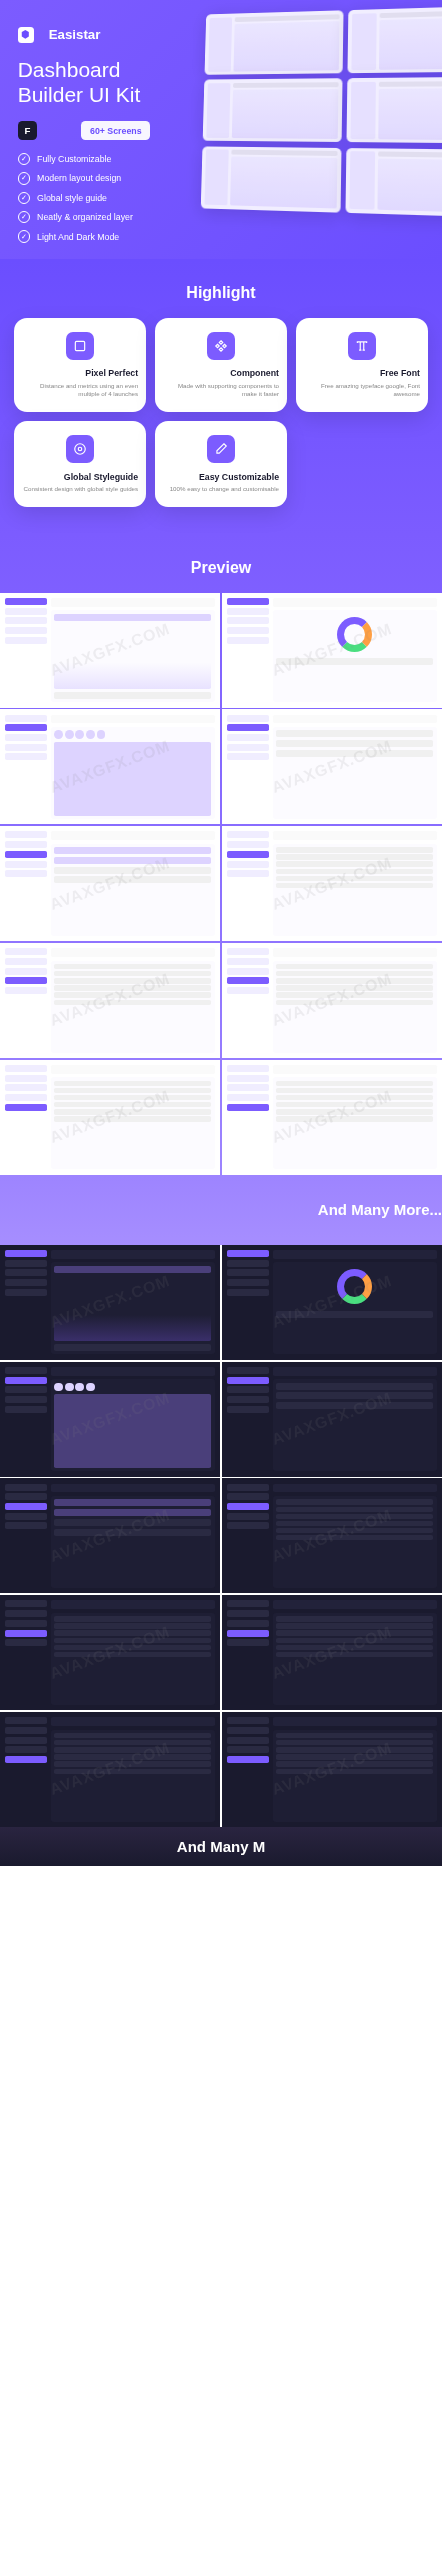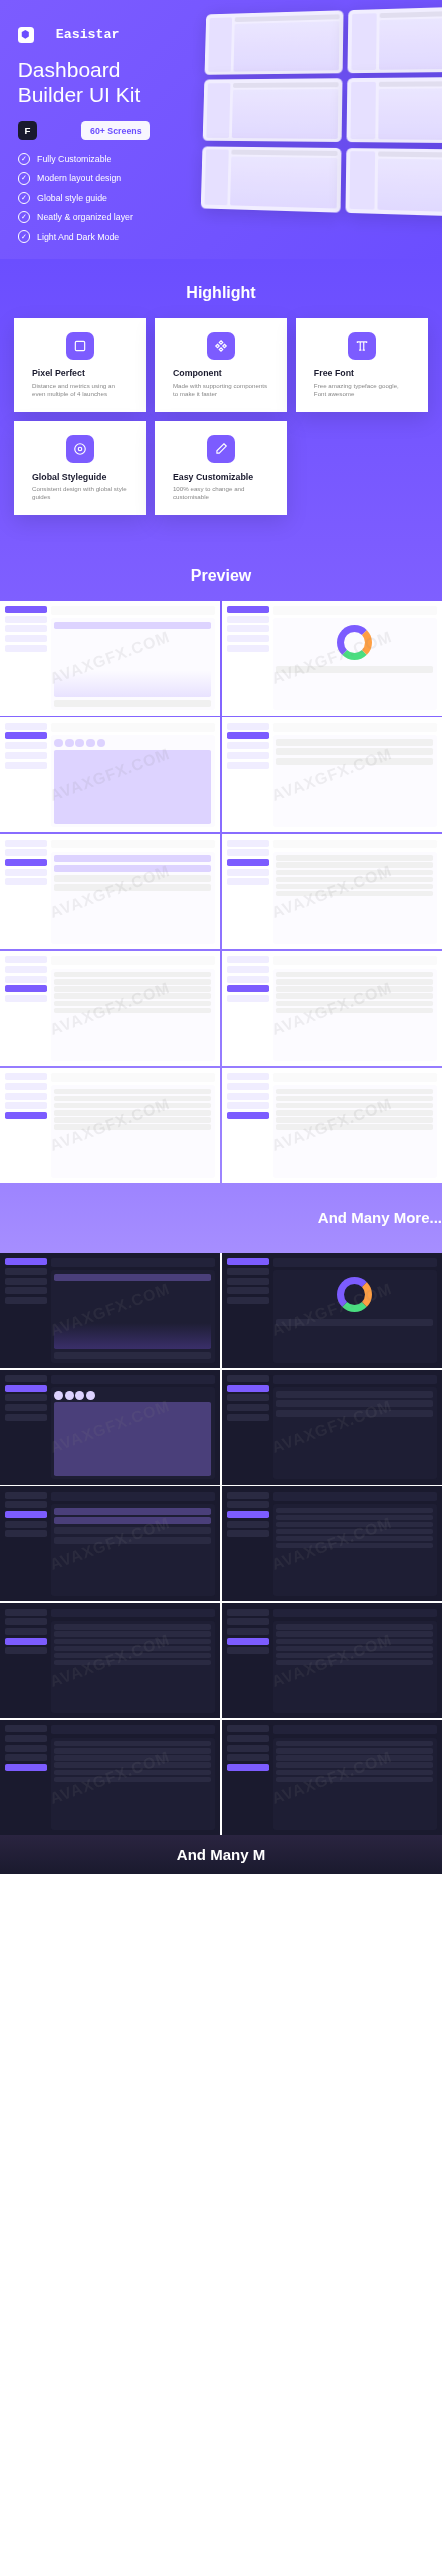--- a/index.html
+++ b/index.html
@@ -1,18 +1,18 @@
 <!DOCTYPE html>
 <html style="font-size:14px"><head>
 <meta charset="utf-8">
 <style>
 *{margin:0;padding:0;box-sizing:border-box;}
 body{font-family:-apple-system,BlinkMacSystemFont,'Segoe UI',sans-serif;background:#fff;width:442px;}
 .hero{background:linear-gradient(135deg,#7c5cff 0%,#6b4eff 100%);padding:26.5px 17.7px 8.8px;position:relative;overflow:hidden;}
-.brand{display:flex;align-items:center;gap:22px;margin-bottom:14px;font-family:Liberation Mono, monospace;}
+.brand{display:flex;align-items:center;gap:15px;margin-bottom:14px;}
 .brand-logo{width:16px;height:16px;background:#fff;border-radius:3.5px;display:flex;align-items:center;justify-content:center;}
 .brand-logo svg{width:10.6px;height:10.6px;}
 .brand-name{color:#fff;font-weight:600;font-size:13.3px;}
 .hero-title{color:#fff;font-size:21px;font-weight:400;line-height:1.2;margin-bottom:14px;}
 .badges{display:flex;gap:7px;margin-bottom:12.4px;}
 .badge{background:rgba(255,255,255,0.95);color:#6b4eff;padding:3.5px 8.8px;border-radius:4.4px;font-size:8.8px;font-weight:600;display:flex;align-items:center;gap:3.5px;margin-left:37px;}
 .badge-f{background:#1a1a2e;color:#fff;width:19.5px;height:19.5px;border-radius:4.4px;display:flex;align-items:center;justify-content:center;font-weight:700;font-size:9.7px;}
 .features{list-style:none;}
 .features li{color:#fff;font-size:8.8px;margin-bottom:7px;display:flex;align-items:center;gap:7px;}
 .check{width:12.4px;height:12.4px;border:1.3px solid #fff;border-radius:50%;display:flex;align-items:center;justify-content:center;flex-shrink:0;}
@@ -20,21 +20,21 @@
 .hero-mocks{position:absolute;right:-53px;top:8.8px;width:301px;display:grid;grid-template-columns:1fr 1fr;gap:5.3px;transform:perspective(708px) rotateY(-12deg) rotateX(4deg);opacity:0.9;}
 .mock{background:#fff;border-radius:5.3px;height:64px;box-shadow:0 3.5px 17.7px rgba(0,0,0,0.15);}
 .mock-inner{padding:3.5px;display:flex;gap:2.7px;height:100%;}
 .mock-side{width:18%;background:#f3f0ff;border-radius:1.8px;}
 .mock-main{flex:1;display:flex;flex-direction:column;gap:1.8px;}
 .mock-bar{height:5.3px;background:#eee;border-radius:1.8px;}
 .mock-chart{flex:1;background:linear-gradient(180deg,#f8f6ff,#ede8ff);border-radius:1.8px;}
 .section-h{text-align:center;padding:25px 15px 16px;color:#fff;font-size:16px;font-weight:700;}
 .highlight-sec{background:linear-gradient(180deg,#6b4eff 0%,#7c5cff 100%);padding-bottom:26.5px;}
 .cards{display:grid;grid-template-columns:repeat(3,1fr);gap:8.8px;padding:0 14px;}
-.card{background:#fff;border-radius:0;padding:14px 18px;text-align:left;box-shadow:0 7px 21px rgba(0,0,0,0.12);}
+.card{background:#fff;border-radius:13px;padding:14px 8px;text-align:right;box-shadow:0 7px 21px rgba(0,0,0,0.12);}
 .card-icon{width:28px;height:28px;background:#7c5cff;border-radius:7px;margin:0 auto 8.8px;display:flex;align-items:center;justify-content:center;color:#fff;}
 .card-title{font-size:8.8px;font-weight:700;color:#1a1a2e;margin-bottom:3.5px;}
 .card-desc{font-size:6.2px;color:#888;line-height:1.3;}
 .preview-sec{background:linear-gradient(180deg,#7c5cff 0%,#8a6eff 50%,#9d84ff 100%);}
 .preview-grid{display:grid;grid-template-columns:1fr 1fr;gap:1.8px;}
 .shot{background:#fff;height:115px;position:relative;overflow:hidden;}
 .shot-inner{padding:5.3px;display:flex;gap:3.5px;height:100%;}
 .shot-side{width:20%;display:flex;flex-direction:column;gap:2.7px;}
 .shot-side-item{height:7px;background:#f0edff;border-radius:1.8px;}
 .shot-side-item.active{background:#7c5cff;}

